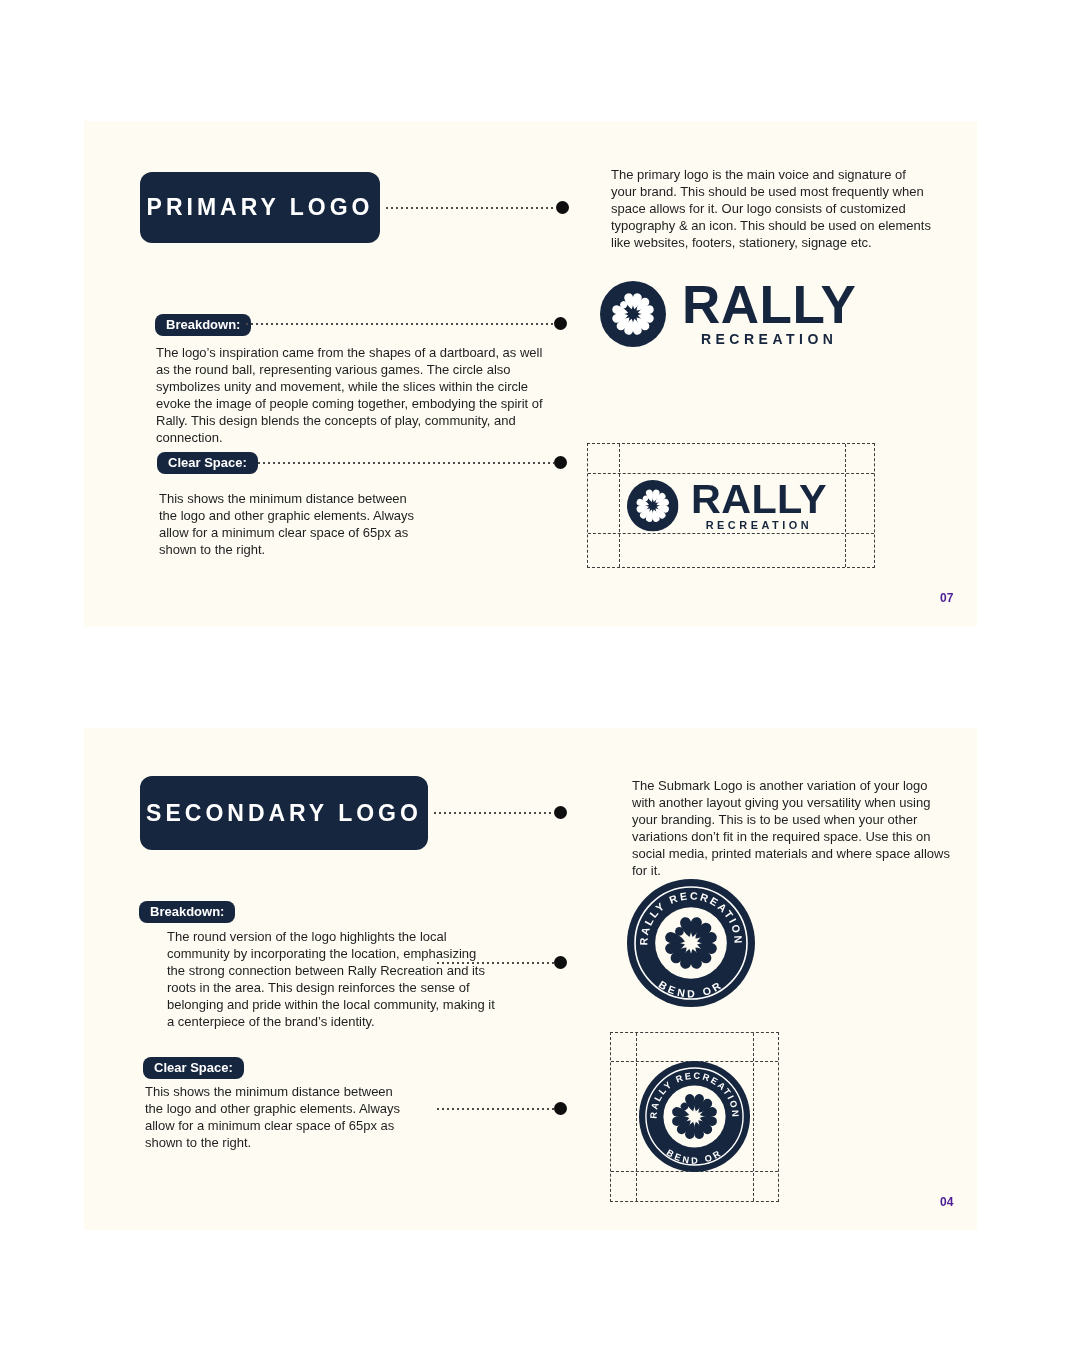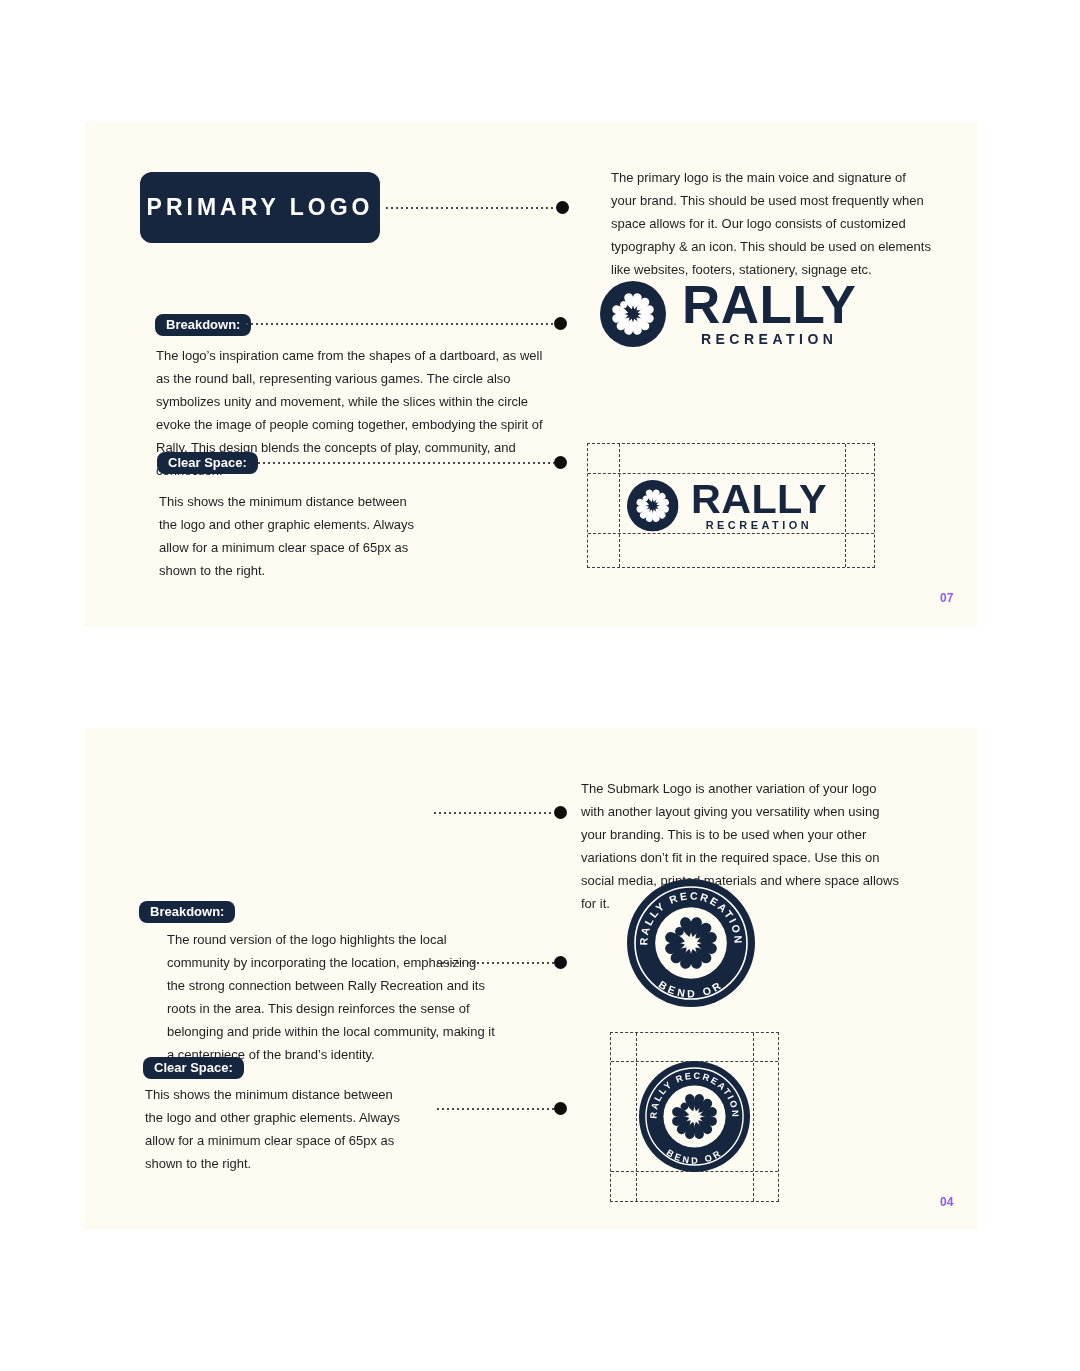--- a/index.html
+++ b/index.html
@@ -18,31 +18,31 @@
     position:absolute;background:#16263E;border-radius:12px;
     display:flex;align-items:center;justify-content:center;
     color:#ffffff;font-weight:600;font-size:23px;letter-spacing:4px;
   }
   .pill{
     position:absolute;background:#16263E;border-radius:8px;
     color:#ffffff;font-weight:bold;font-size:13px;
     padding:3px 11px 4px 11px;white-space:nowrap;
   }
   .para{
-    position:absolute;font-size:13px;line-height:23px;color:#1f1f1f;
+    position:absolute;font-size:13px;line-height:17px;color:#1f1f1f;
   }
   .connector{
     position:absolute;height:2px;
     background-image:repeating-linear-gradient(90deg,#4a4a4a 0 2px,transparent 2px 5px);
   }
   .connector .dot{
     position:absolute;right:-13px;top:-6px;width:13px;height:13px;
     border-radius:50%;background:#0e0e0e;
   }
-  .pagenum{position:absolute;font-size:12px;font-weight:bold;color:#8b5cf6;}
+  .pagenum{position:absolute;font-size:12px;font-weight:bold;color:#4c1d95;}
 
   .lockup{position:absolute;display:flex;align-items:center;gap:16px;}
   .lockup-text{display:flex;flex-direction:column;align-items:center;}
   .wordmark{
     font-size:53px;font-weight:bold;color:#16263E;line-height:0.9;
     letter-spacing:0.5px;
   }
   .tagline{
     font-size:14px;font-weight:bold;color:#16263E;letter-spacing:4.5px;
     margin-top:2px;
@@ -129,25 +129,28 @@
         <div class="tagline">RECREATION</div>
       </div>
     </div>
   </div>
 
   <div class="pagenum" style="left:856px;top:470px;">07</div>
 </div>
 
 <div class="card" id="card-2">
 
+  <div class="title-button" style="left:56px;top:48px;width:288px;height:74px;">
+    <span>SECONDARY LOGO</span>
+  </div>
   <div class="connector" style="left:350px;top:84px;width:120px;">
     <span class="dot"></span>
   </div>
 
-  <div class="para" style="left:497px;top:49px;width:322px;">The Submark Logo is another variation of your logo with another layout giving you versatility when using your branding. This is to be used when your other variations don’t fit in the required space.  Use this on social media, printed materials and where space allows for it.</div>
+  <div class="para" style="left:548px;top:49px;width:322px;">The Submark Logo is another variation of your logo with another layout giving you versatility when using your branding. This is to be used when your other variations don’t fit in the required space.  Use this on social media, printed materials and where space allows for it.</div>
 
   <div class="pill" style="left:55px;top:173px;">Breakdown:</div>
   <div class="para" style="left:59px;top:200px;width:330px;margin-left:24px;">The round version of the logo highlights the local community by incorporating the location, emphasizing the strong connection between Rally Recreation and its roots in the area. This design reinforces the sense of belonging and pride within the local community, making it a centerpiece of the brand’s identity.</div>
   <div class="connector" style="left:353px;top:234px;width:117px;">
     <span class="dot"></span>
   </div>
 
   <div class="pill" style="left:59px;top:329px;">Clear Space:</div>
   <div class="para" style="left:61px;top:355px;width:260px;">This shows the minimum distance between the logo and other graphic elements. Always allow for a minimum clear space of 65px as shown to the right.</div>
   <div class="connector" style="left:353px;top:380px;width:117px;">

